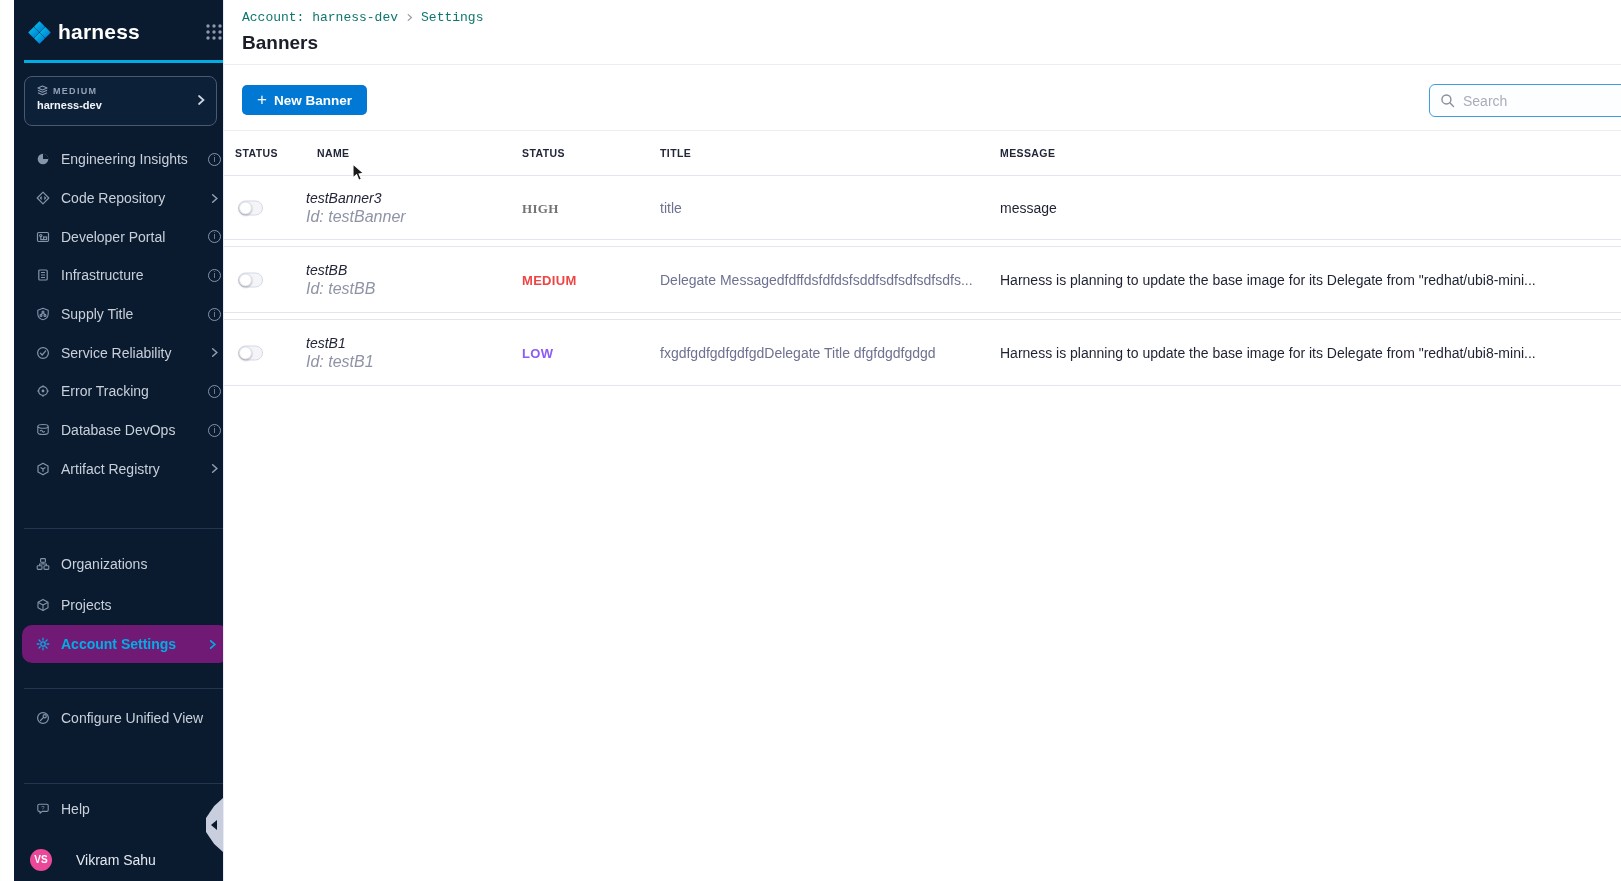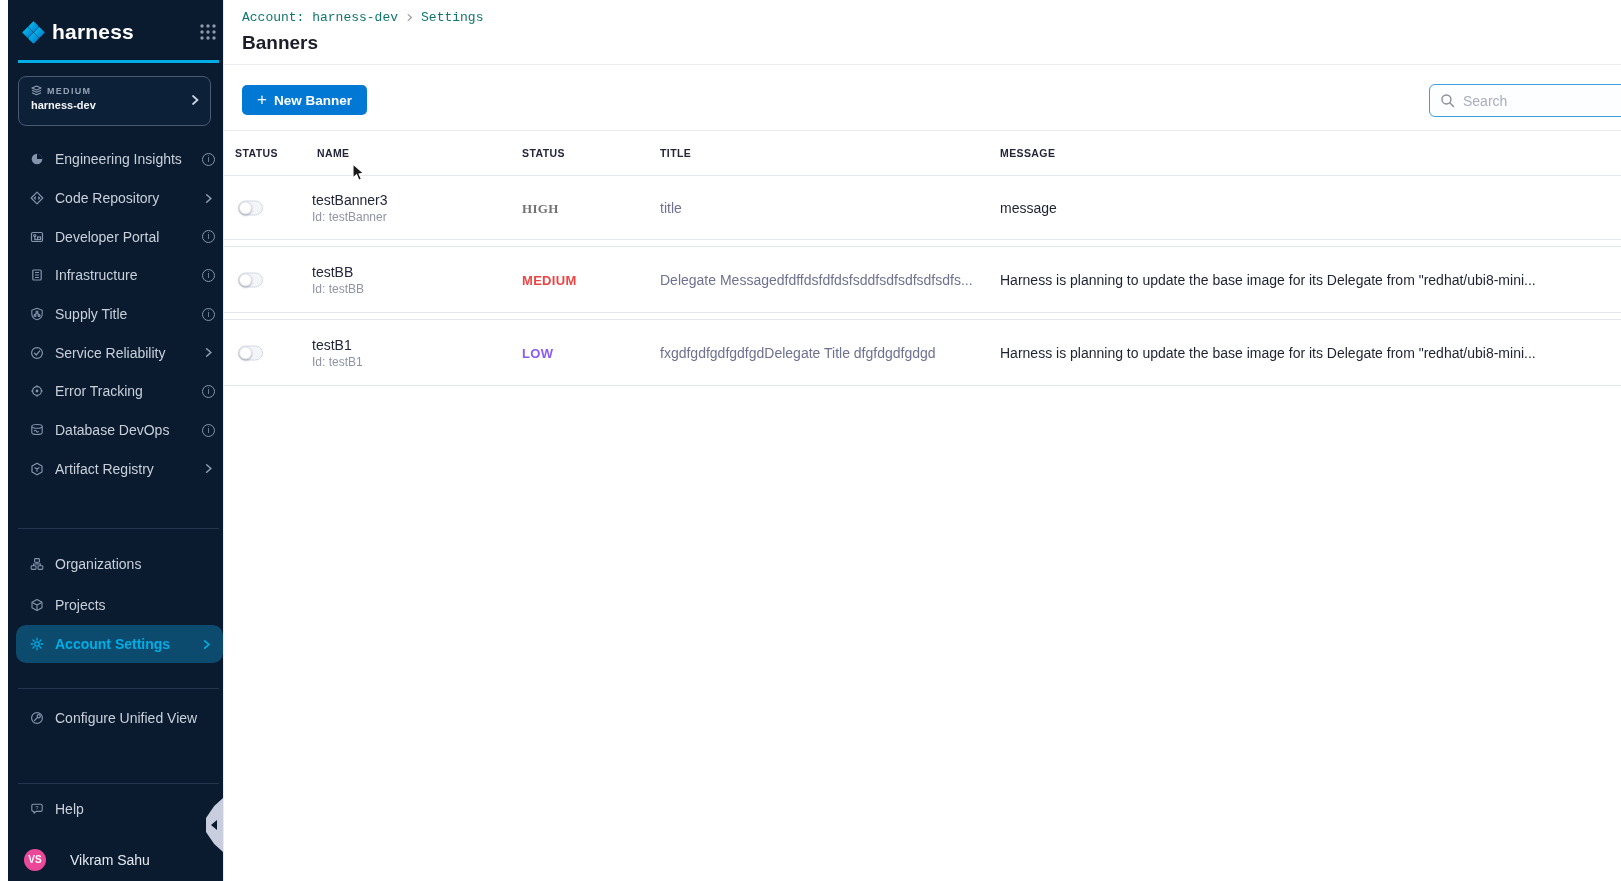--- a/index.html
+++ b/index.html
@@ -1,21 +1,21 @@
 <!DOCTYPE html>
 <html><head>
 <meta charset="utf-8">
 <style>
   * { margin:0; padding:0; box-sizing:border-box; }
   html,body { width:1621px; height:881px; overflow:hidden; background:#fff;
               font-family:"Liberation Sans", sans-serif; }
   .app { position:relative; width:1621px; height:881px; }
 
   
-  .sidebar { position:absolute; left:8px; top:0; width:223px; height:881px; background:#0a1b30;padding-left:13px; }
+  .sidebar { position:absolute; left:14px; top:0; width:223px; height:881px; background:#0a1b30;padding-left:13px; }
   .logo-row { position:absolute; top:13px; left:14px; right:14px; height:38px; display:flex; align-items:center; }
   .logo-text { color:#fff; font-size:21px; font-weight:700; margin-left:7px; letter-spacing:.2px; }
   .grid-icon { margin-left:auto; cursor:pointer; display:flex; }
   .brand-underline { position:absolute; top:60px; left:10px; right:12px; height:3px; background:#00ade4; }
 
   .account-card { position:absolute; top:76px; left:10px; width:193px; height:50px;
     border:1px solid #4a5872; border-radius:8px; background:#0c2038; padding:8px 12px; cursor:pointer; }
   .account-label { font-size:9px; letter-spacing:1.3px; color:#93a1b5; font-weight:700;
     display:flex; gap:5px; align-items:center; }
   .account-name { font-size:11px; color:#f2f5f9; font-weight:700; margin-top:3px; }
@@ -29,21 +29,21 @@
   .info-badge { width:13px; height:13px; border:1px solid #8494aa; border-radius:50%; color:#8494aa;
     font-size:8.5px; line-height:1; display:flex; align-items:center; justify-content:center; font-style:normal; }
   .chev { display:flex; color:#8fa0b5; }
 
   .divider { position:absolute; left:10px; right:12px; height:1px; background:#24364f; }
   .div1 { top:528px; } .div2 { top:688px; } .div3 { top:783px; }
 
   .sec { position:absolute; top:543px; left:0; right:0; }
   .sec .nav-item { height:41px; }
   .sec .nav-item.selected { height:38px; margin:0 8px; padding:0 10px 0 14px;
-    background:#0c4a6e; border-radius:10px; }
+    background:#701a75; border-radius:10px; }
   .sec .nav-item.selected .nlabel { color:#00ade4; font-weight:700; }
   .sec .nav-item.selected .chev { color:#00ade4; }
 
   .cuv { position:absolute; top:698px; left:0; right:0; }
   .cuv .nav-item { height:40px; }
   .help-sec { position:absolute; top:792px; left:0; right:0; }
   .help-sec .nav-item { height:34px; }
 
   .user-row { position:absolute; top:838px; left:0; right:0; height:43px;
     display:flex; align-items:center; padding-left:16px; cursor:pointer; }
@@ -76,25 +76,25 @@
   .search-wrap input::placeholder { color:#a9adbb; }
   .toolbar-line { position:absolute; top:130px; left:0; right:0; height:1px; background:#ebedf3; }
 
   .th { position:absolute; top:147px; font-size:10.5px; font-weight:700; color:#23263a; letter-spacing:.4px; }
   .th-status{left:11px;} .th-name{left:93px;} .th-intent{left:298px;} .th-title{left:436px;} .th-message{left:776px;}
 
   .trow { position:absolute; left:0; width:1500px; background:#fff;
     border-top:1px solid #e4e6ef; border-bottom:1px solid #e4e6ef; cursor:pointer; }
   .trow1 { top:175px; height:65px; } .trow2 { top:246px; height:67px; } .trow3 { top:319px; height:67px; }
   .cell { position:absolute; top:50%; transform:translateY(-50%); }
-  .cell-status { left:14px; } .cell-name { left:88px; } .cell-intent { left:298px; }
+  .cell-status { left:14px; } .cell-name { left:82px;font-style:italic; } .cell-intent { left:298px; }
   .cell-title { left:436px; width:330px; white-space:nowrap; overflow:hidden; font-size:14px; color:#6e7190; }
   .cell-message { left:776px; width:640px; white-space:nowrap; overflow:hidden; font-size:14px; color:#1f2232; }
   .row-name { font-size:14px; color:#24263a; }
-  .row-id { font-size:12px; color:#8f93a6; margin-top:2px; }
+  .row-id { font-size:16px; color:#8f93a6; margin-top:2px; }
   .intent { font-size:13px; font-weight:700; letter-spacing:.3px; }
 
   .toggle { width:25px; height:15px; border-radius:8px; background:#f4f5f9; border:1px solid #d6d9e4; position:relative; }
   .knob { position:absolute; left:0; top:0; width:13px; height:13px; border-radius:50%; background:#fff;
     border:1px solid #e0e2ea; box-shadow:0 1px 2px rgba(40,40,60,.35); }
 
   .cursor { position:absolute; left:352px; top:163px; pointer-events:none; }
 </style>
 </head>
 <body>

